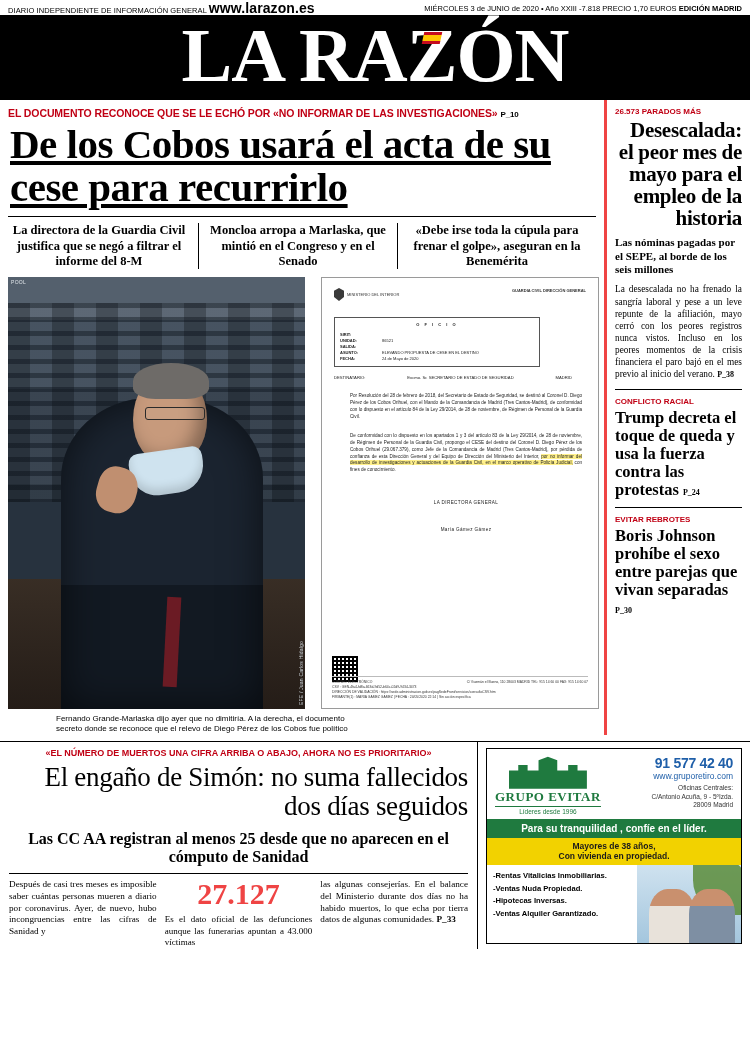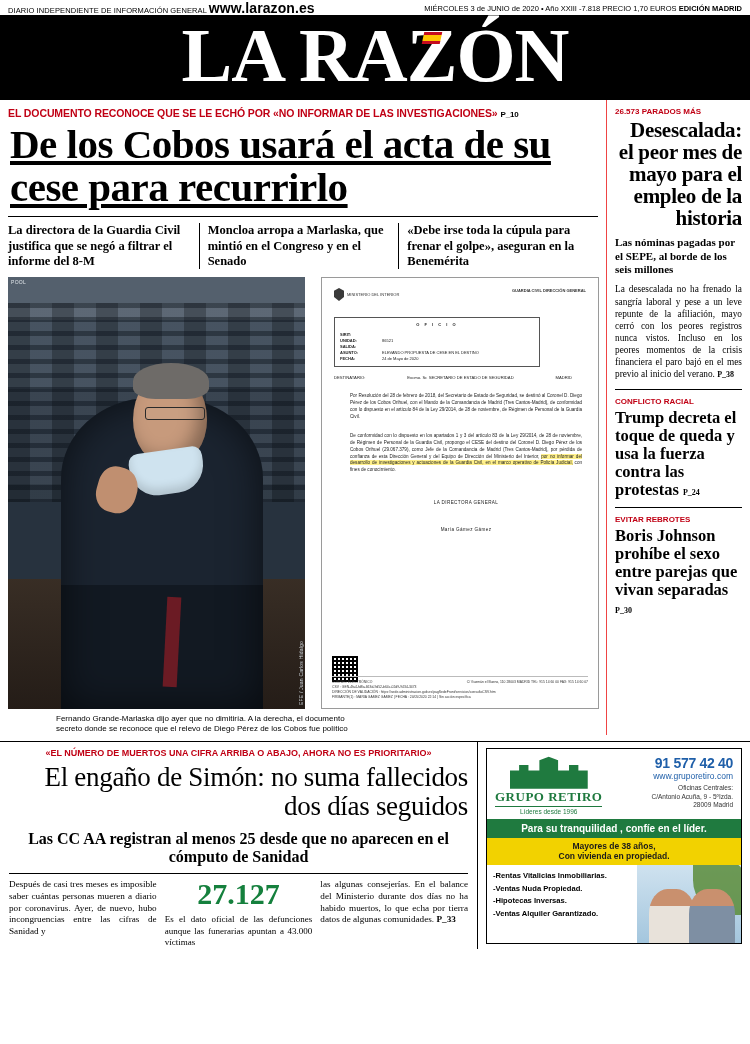--- a/index.html
+++ b/index.html
@@ -48,39 +48,39 @@
   .flagdot {
     position: absolute;
     top: 16px; left: 50%; margin-left: 48px;
     width: 18px; height: 12px;
     background: linear-gradient(to bottom,#c60b1e 0 28%, #ffc400 28% 72%, #c60b1e 72% 100%);
     transform: skewX(-12deg);
   }
 
   
   .body-wrap { display: flex; width: 750px; }
-  .col-left { width: 607px; border-right: 1px solid #ef4444; }
+  .col-left { width: 607px; border-right: 3px solid #ef4444; }
   .col-right { width: 143px; padding: 0 8px 0 8px; }
 
   
   .kicker-red {
     color: #c00014; font-family: "Liberation Sans", sans-serif;
     font-weight: bold; font-size: 10.5px;
     padding: 7px 8px 4px 8px;
     letter-spacing: -.1px;
   }
   .kicker-red .pg { color:#000; font-size: 8px; }
 
   .headline-main {
     font-size: 41px; font-weight: bold; line-height: 1.04;
     padding: 0 10px 8px 10px; letter-spacing: -.5px; text-decoration: underline;
   }
   .sub-rule { border-top: 1px solid #000; margin: 0 8px; }
 
-  .subdecks { display: flex; padding: 6px 8px 8px 8px; }
+  .subdecks { display: flex; padding: 6px 8px 8px 8px; text-align: center; }
   .subdeck {
     flex: 1; font-size: 12.5px; line-height: 1.22; font-weight: bold;
     padding: 0 8px;
   }
   .subdeck:first-child { padding-left: 0; }
   .subdeck + .subdeck { border-left: 1px solid #000; }
 
   
   .media-row { display: flex; padding: 0 8px 0 8px; }
   .photo-col { width: 305px; }
@@ -246,21 +246,21 @@
     font-size: 27px; font-weight:normal; line-height:1.08; text-align:right;
     letter-spacing:-.3px;
   }
   .b-deck {
     text-align:center; font-size:16px; font-weight:bold; padding-top:9px; padding-bottom:7px;
   }
   .b-cols { display:flex; border-top:1px solid #000; padding-top:5px; }
   .b-col { flex:1; font-size:9.2px; line-height:1.28; text-align:justify; padding-right:8px; }
   .b-col:last-child { padding-right:0; }
   .b-fig { text-align:center; }
-  .b-fig .num { font-size:30px; font-weight:bold; color:#15803d; line-height:1; }
+  .b-fig .num { font-size:30px; font-weight:bold; color:#ef4444; line-height:1; }
   .b-fig .txt { font-size:9px; line-height:1.28; text-align:justify; padding-top:5px; }
   .b-col .pg { font-weight:bold; }
 
   
   .ad { border:1px solid #000; height: 196px; position:relative; overflow:hidden; background:#fff; }
   .ad-top { background:#fff; padding:6px 8px 4px 8px; display:flex; justify-content:space-between; }
   .ad-logo { text-align:center; }
   .ad-logo .bld {
     width: 78px; height: 34px; margin: 0 auto;
     background:#1f7a3f;
@@ -465,21 +465,21 @@
           <span class="pg">P_33</span>
         </div>
       </div>
     </div>
 
     <div class="b-right">
       <div class="ad">
         <div class="ad-top">
           <div class="ad-logo">
             <div class="bld"></div>
-            <div class="nm">GRUPO RETIRO</div>
+            <div class="nm">GRUPO EVITAR</div>
             <div class="tag">Líderes desde 1996</div>
           </div>
           <div class="ad-contact">
             <div class="tel">91 577 42 40</div>
             <div class="web">www.gruporetiro.com</div>
             <div class="addr" style="white-space:pre-line">Oficinas Centrales:
 C/Antonio Acuña, 9 - 5ºIzda.
 28009 Madrid</div>
           </div>
         </div>

